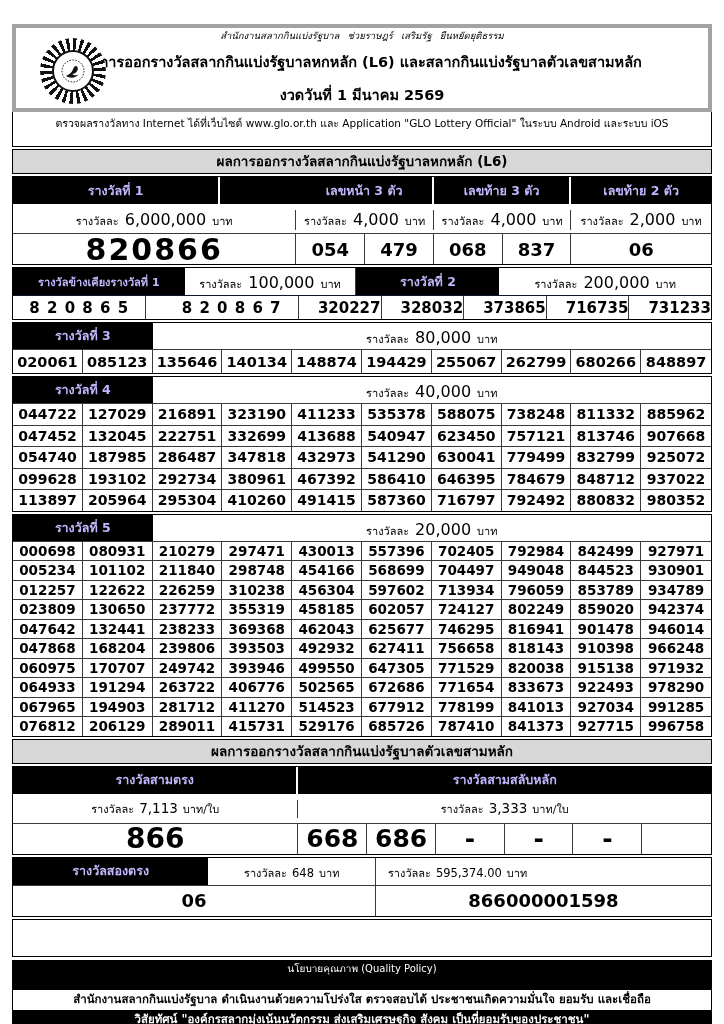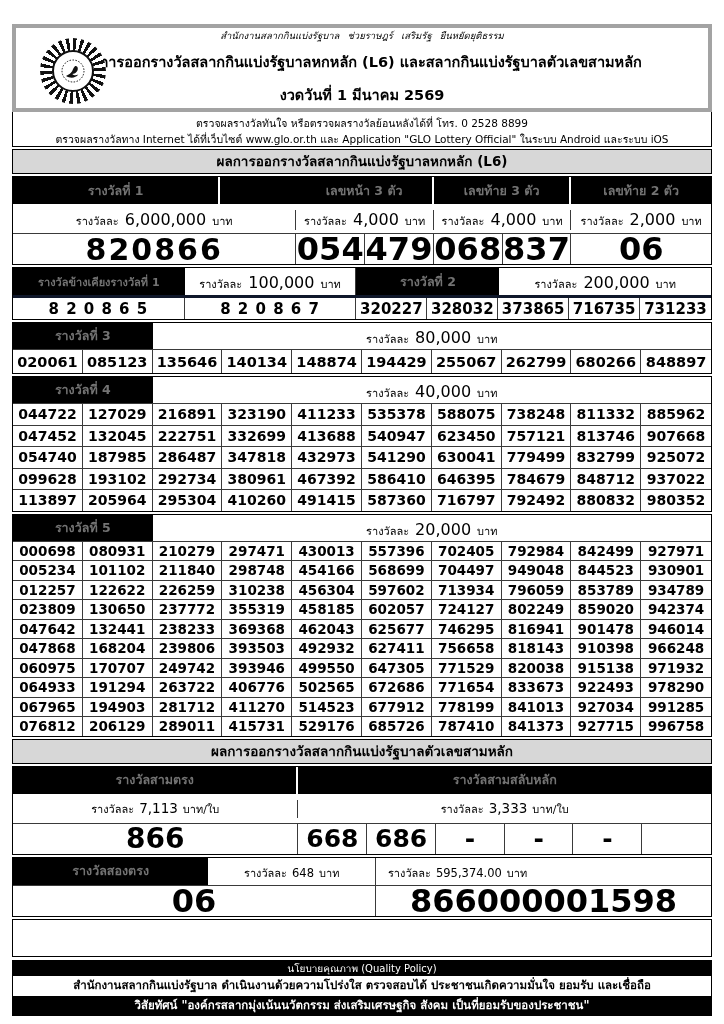--- a/index.html
+++ b/index.html
@@ -22,52 +22,52 @@
           padding-top:3px; line-height:1.55; }
 
   .graybar { border:1px solid #000; margin-top:2px; background:#d7d7d7; text-align:center;
              font-weight:bold; font-size:13.5px; height:25px; line-height:23px; }
 
   .grp { border:1px solid #000; margin-top:2px; background:#fff; }
   .trow { display:flex; width:100%; }
   .trow > div { display:flex; align-items:center; justify-content:center; }
   .vline > div { border-right:1px solid #3a3a3a; }
   .vline > div:last-child { border-right:0; }
-  .blk { background:#000; color:#737373; font-weight:bold; font-size:12.5px; }
+  .blk { background:#000; color:#c4b5fd; font-weight:bold; font-size:12.5px; }
   .wdiv { border-right:2px solid #fff !important; }
   .h27 { height:27px; } .h29 { height:29px; align-items:baseline !important; }
   .h31 { height:31px; } .h24 { height:24px; } .h26 { height:26px; }
   .amt { padding-top:6px; }
   .amt > div { align-items:baseline; }
   .apre,.asuf { font-size:11px; } 
   .aval { font-size:16px; margin:0 6px; }
   .aval-md { font-size:13.5px; margin:0 5px; }
   .aval-sm { font-size:11.5px; margin:0 5px; }
   .bignum { font-size:30px; font-weight:bold; letter-spacing:2px; }
-  .mednum { font-size:32px; font-weight:bold; }
+  .mednum { font-size:18px; font-weight:bold; }
   .spaced { font-size:15px; font-weight:bold; letter-spacing:1px; }
   .p2num { font-size:15px; font-weight:bold; }
 
   .g10 { display:grid; grid-template-columns:repeat(10,1fr); }
   .g10 > div { border-right:1px solid #3a3a3a; border-top:1px solid #3a3a3a;
                font-weight:bold; text-align:center; display:flex; align-items:center; justify-content:center; }
   .g10 > div:nth-child(10n) { border-right:0; }
   .r24 > div { height:24px; font-size:14.5px; }
   .r215 > div { height:21.5px; font-size:14px; }
   .r195 > div { height:19.5px; font-size:13.5px; }
 
   .g6 { display:grid; grid-template-columns:repeat(6,1fr); width:100%; height:100%; }
   .g6 > div { border-right:1px solid #3a3a3a; display:flex; align-items:center; justify-content:center;
               font-weight:bold; font-size:25px; }
   .g6 > div:last-child { border-right:0; }
 
   .emptybox { border:1px solid #000; margin-top:2px; height:38px; }
 
   .fgrp { border:1px solid #000; margin-top:3px; }
-  .fbar1 { background:#000; color:#fff; font-size:10px; height:15px; line-height:15px; text-align:center; }
+  .fbar1 { background:#000; color:#fff; font-size:10px; height:29px; line-height:15px; text-align:center; }
   .fmid  { font-size:11.5px; font-weight:bold; height:20px; line-height:19px; text-align:center; }
   .fbar2 { background:#000; color:#fff; font-size:11.5px; font-weight:bold; height:19px; line-height:18px; text-align:center; }
 
   
   .cA  { width:40.6%; } .cB  { width:19.7%; } .cC  { width:19.7%; } .cD  { width:20%; }
   .cA1 { width:29.7%; } .cA2 { width:10.9%; }
   .cBh { width:9.85%; } .cCh { width:9.85%; }
   .sb1 { width:24.6%; } .sw1 { width:24.6%; } .sb2 { width:20.5%; } .sw2 { width:30.3%; }
   .sn  { width:24.6%; } .p2c { width:10.16%; }
   .t3b { width:20%; } .t3a { width:80%; }
@@ -88,21 +88,20 @@
             <circle cx="12" cy="12" r="11" fill="none" stroke="#111" stroke-width="1" stroke-dasharray="1.5 1.5"></circle>
           </svg>
       </div>
     </div>
     <div class="motto">สำนักงานสลากกินแบ่งรัฐบาล ช่วยราษฎร์ เสริมรัฐ ยืนหยัดยุติธรรม</div>
     <div class="title">ผลการออกรางวัลสลากกินแบ่งรัฐบาลหกหลัก (L6) และสลากกินแบ่งรัฐบาลตัวเลขสามหลัก</div>
     <div class="ddate">งวดวันที่ 1 มีนาคม 2569</div>
   </div>
 
   <div class="info">
-    <div>ตรวจผลรางวัลทันใจ  หรือตรวจผลรางวัลย้อนหลังได้ที่  โทร. 0 2528 8899</div>
     <div>ตรวจผลรางวัลทาง Internet ได้ที่เว็บไซต์  www.glo.or.th และ Application "GLO Lottery Official" ในระบบ Android และระบบ iOS</div>
   </div>
 
   <div class="graybar">ผลการออกรางวัลสลากกินแบ่งรัฐบาลหกหลัก (L6)</div>
 
   <div class="grp">
     <div class="trow h27">
       <div class="cA1 blk wdiv">รางวัลที่ 1</div>
       <div class="cA2 blk"></div>
       <div class="cB blk wdiv">เลขหน้า 3 ตัว</div>
@@ -149,21 +148,21 @@
           <span class="aval">100,000</span>
           <span class="asuf">บาท</span>
       </div>
       <div class="sb2 blk">รางวัลที่ 2</div>
       <div class="sw2 amt" style="align-items:baseline; padding-top:5px;">
         <span class="apre">รางวัลละ</span>
           <span class="aval">200,000</span>
           <span class="asuf">บาท</span>
       </div>
     </div>
-    <div class="trow h24 vline" style="border-top:3px solid #0f172a;">
+    <div class="trow h24 vline" style="border-top:1px solid #0f172a;gap:19px;">
       <div class="sn spaced">8 2 0 8 6 5</div>
       <div class="sn spaced">8 2 0 8 6 7</div>
       <div class="p2c p2num">320227</div>
       <div class="p2c p2num">328032</div>
       <div class="p2c p2num">373865</div>
       <div class="p2c p2num">716735</div>
       <div class="p2c p2num">731233</div>
     </div>
   </div>
 

